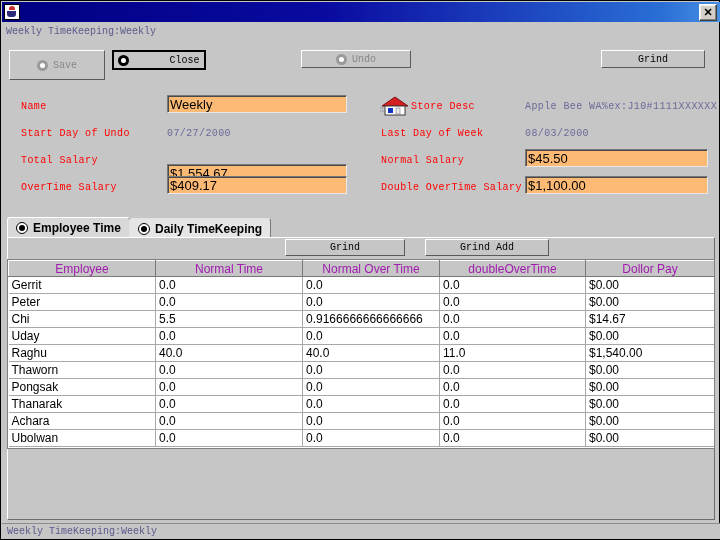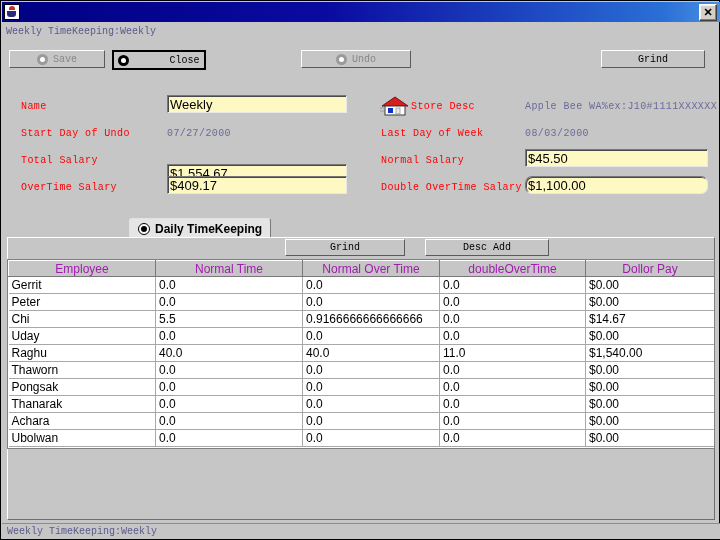--- a/index.html
+++ b/index.html
@@ -95,21 +95,21 @@
     flex: 0 0 auto;
   }
   .btn-icon.dim { background: #9a9a9a; }
   .btn-icon::after {
     content: "";
     position: absolute; left: 3px; top: 3px;
     width: 5px; height: 5px;
     border-radius: 50%;
     background: #ffffff;
   }
-  #btn-save  { position: absolute; left: 8px;   top: 49px; width: 96px; height: 18px; }
+  #btn-save  { position: absolute; left: 8px;   top: 49px; width: 96px; height: 30px; }
   #btn-close { position: absolute; left: 111px; top: 49px; width: 94px; height: 20px; }
   #btn-undo  { position: absolute; left: 300px; top: 49px; width: 110px; height: 18px; }
   #btn-grind-top { position: absolute; left: 600px; top: 49px; width: 104px; height: 18px; }
 
   
   .lbl {
     position: absolute;
     font-family: "Liberation Mono", monospace;
     font-size: 10px;
     color: #ff0000;
@@ -119,21 +119,21 @@
   .roval {
     position: absolute;
     font-family: "Liberation Mono", monospace;
     font-size: 10px;
     color: #6a6a9a;
     white-space: nowrap;
     letter-spacing: 0.4px;
   }
   .tfield {
     position: absolute;
-    background: #fef9c3;
+    background: #fdba74;
     border: 1px solid #777777;
     border-right-color: #e8e8e8;
     border-bottom-color: #e8e8e8;
     box-shadow: inset 1px 1px 0 #4a4a4a;
     box-sizing: border-box;
     font-family: "Liberation Sans", sans-serif;
     font-size: 13px;
     color: #000;
     padding: 0 2px;
     display: flex; align-items: center;
@@ -315,34 +315,38 @@
   <div class="lbl" style="left:410px; top:100px;">Store Desc</div>
   <div class="roval" style="left:524px; top:100px;">Apple Bee WA%ex:J10#1111XXXXXX</div>
 
   <div class="lbl" style="left:380px; top:127px;">Last Day of Week</div>
   <div class="roval" style="left:524px; top:127px;">08/03/2000</div>
 
   <div class="lbl" style="left:380px; top:154px;">Normal Salary</div>
   <div class="tfield" style="left:524px; top:148px; width:183px;">$45.50</div>
 
   <div class="lbl" style="left:380px; top:181px;">Double OverTime Salary</div>
-  <div class="tfield" style="left:524px; top:175px; width:183px;border-radius:7px;">$1,100.00</div>
-
+  <div class="tfield" style="left:524px; top:175px; width:183px;">$1,100.00</div>
+
+  <div class="tab" id="tab-employee">
+    <span class="tab-dot"></span>
+    <span>Employee Time</span>
+  </div>
   <div class="tab" id="tab-daily">
     <span class="tab-dot"></span>
     <span>Daily TimeKeeping</span>
   </div>
 
   <div id="tabpanel"></div>
 
   <div class="btn" id="btn-grind">
     <span>Grind</span>
   </div>
   <div class="btn" id="btn-grind-add">
-    <span>Desc Add</span>
+    <span>Grind Add</span>
   </div>
 
   <div id="table-wrap">
     <table class="grid">
       <colgroup>
         <col style="width:147px">
           <col style="width:147px">
           <col style="width:137px">
         <col style="width:146px">
           <col style="width:129px">

